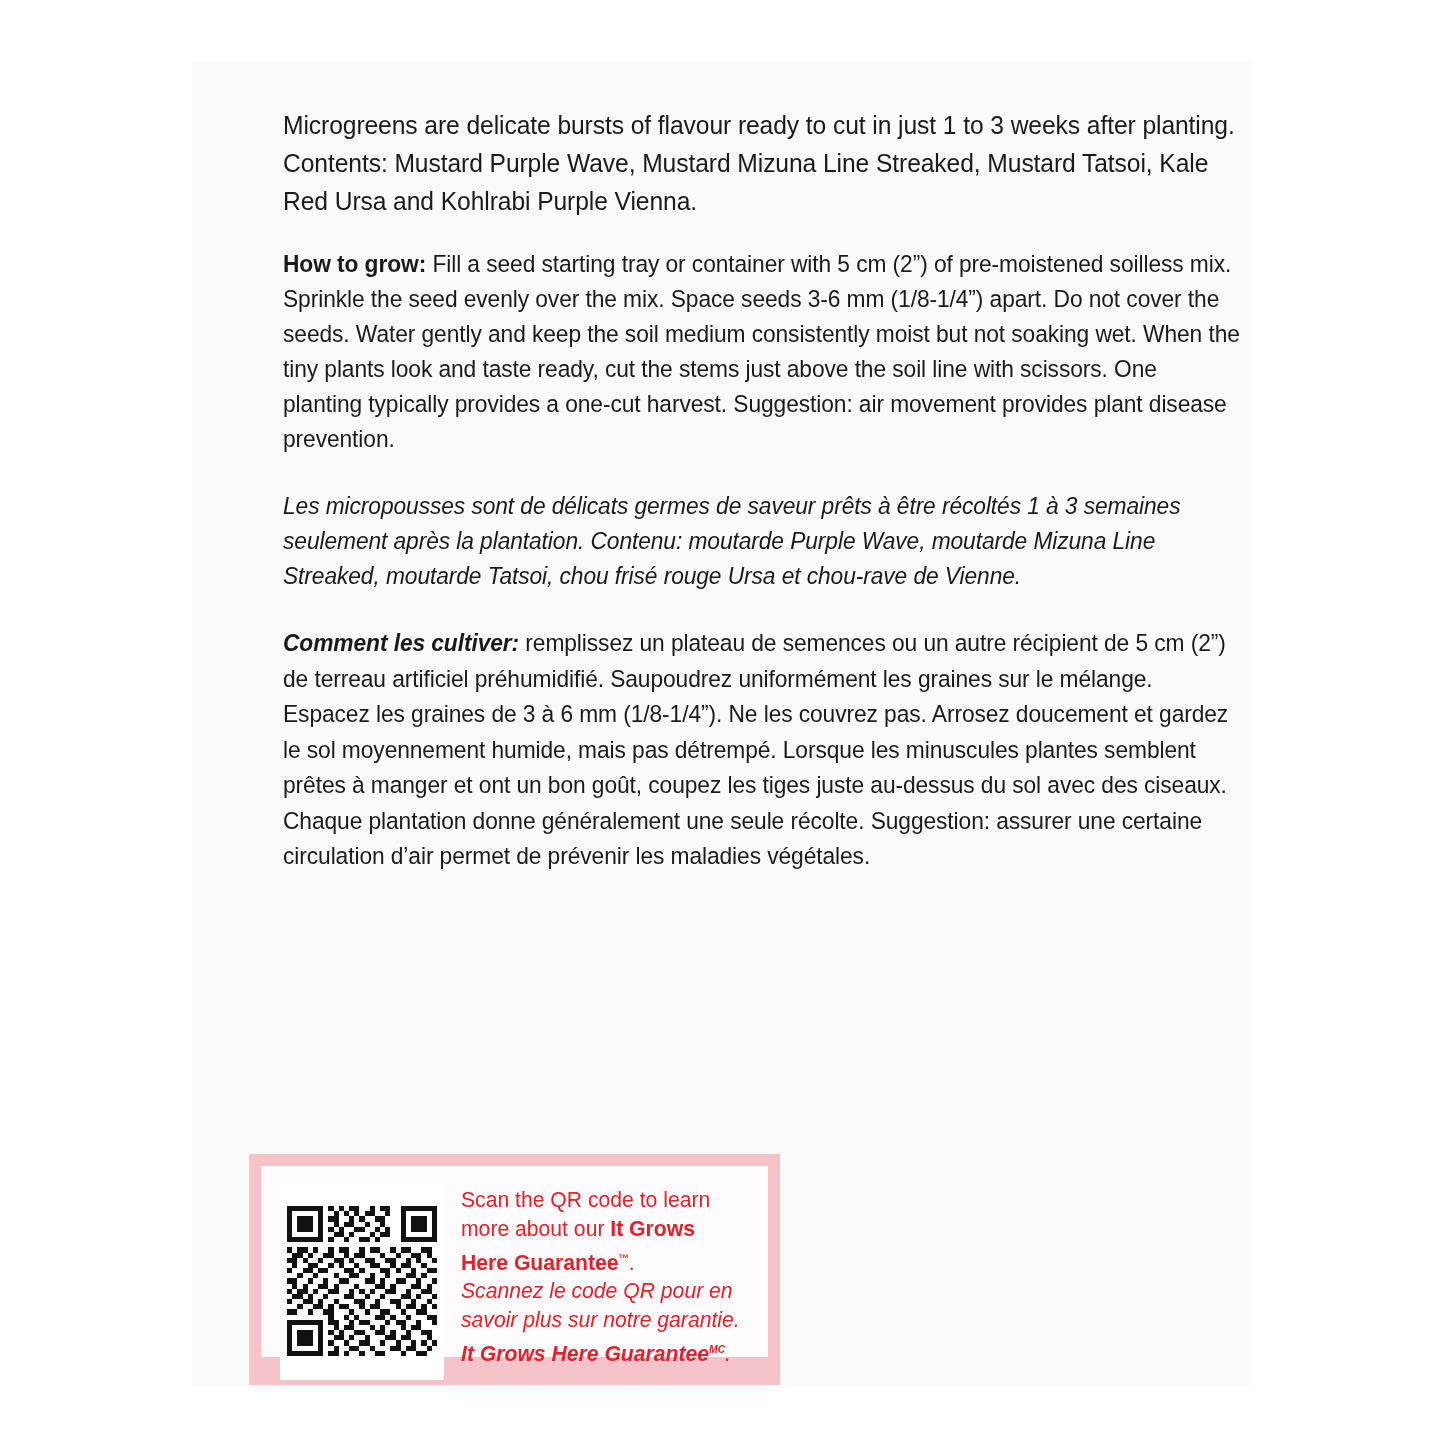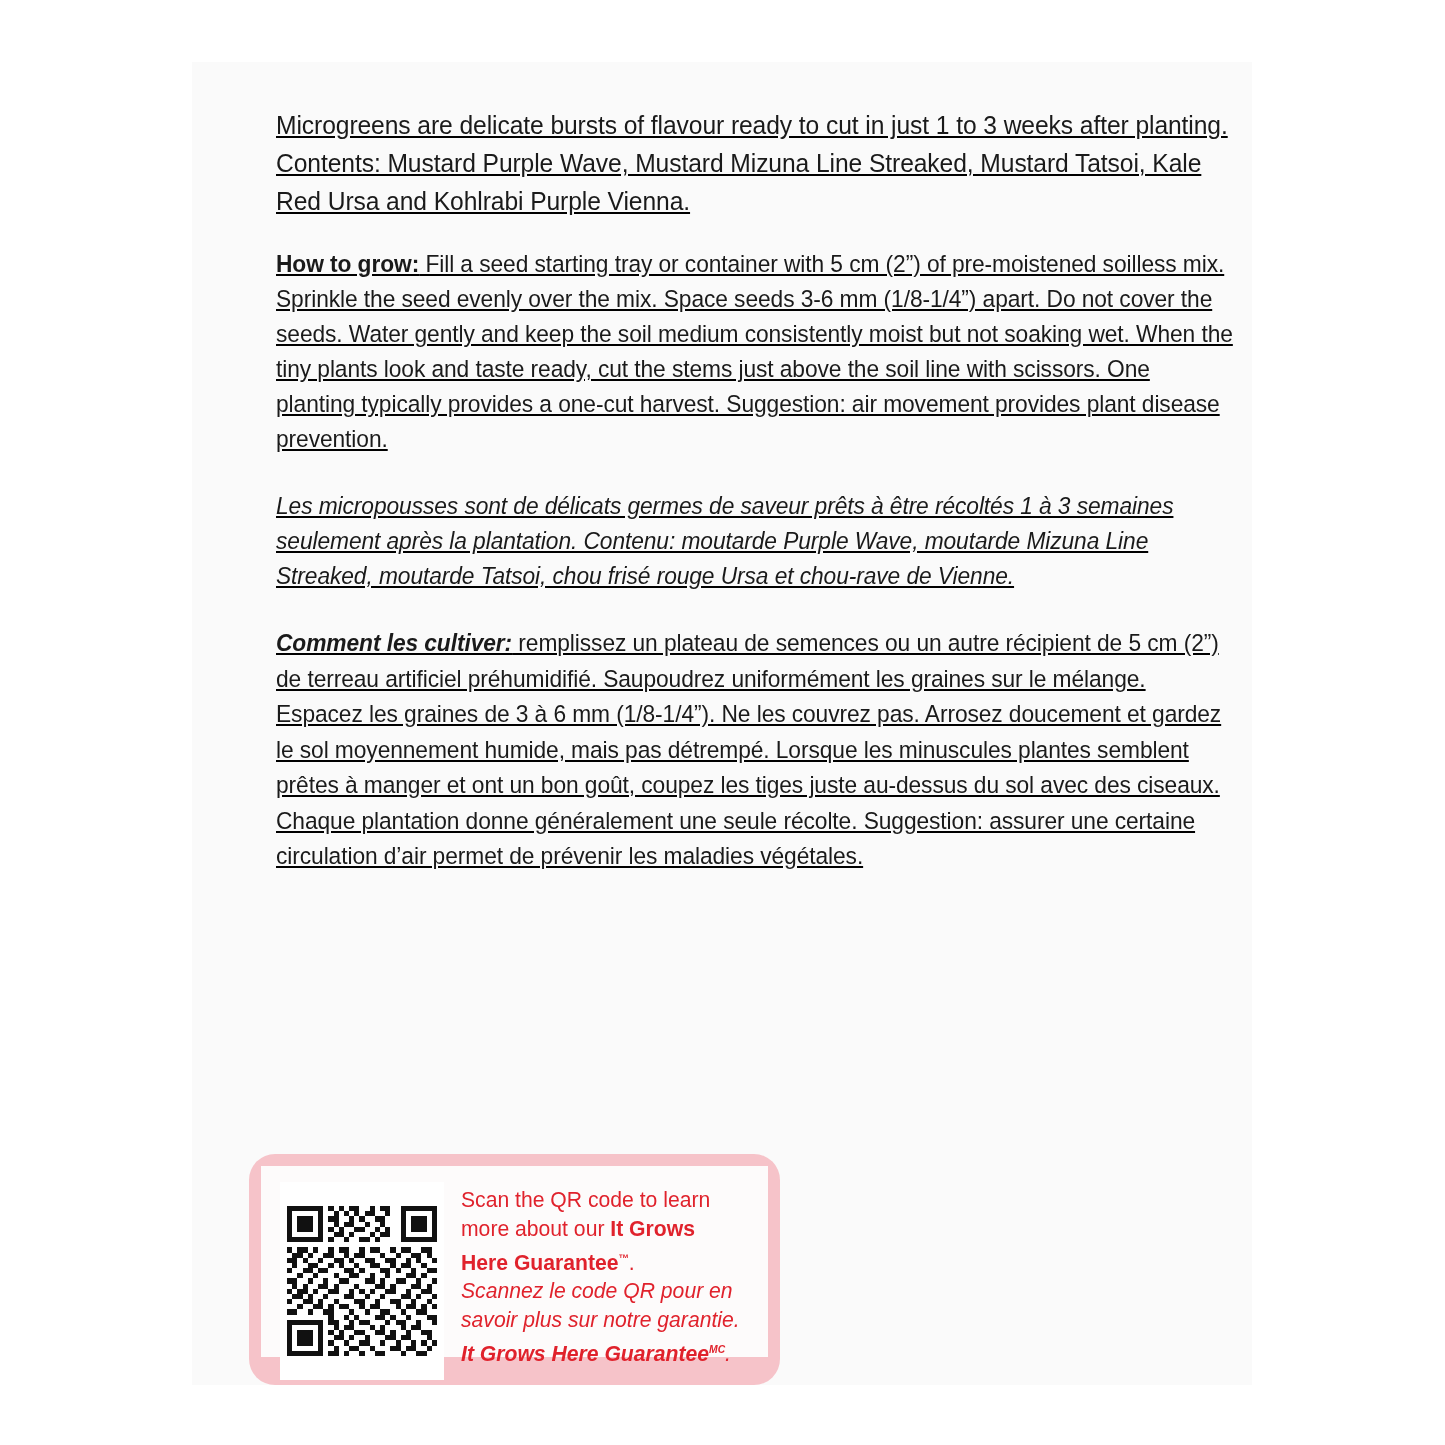--- a/index.html
+++ b/index.html
@@ -20,24 +20,23 @@
     top: 62px;
     width: 1060px;
     height: 1323px;
     background: #fafafa;
     overflow: hidden;
   }
 
   
   .text-col {
     position: absolute;
-    left: 84px;
+    left: 91px;
     top: 44px;
     width: 910px;
-    text-decoration: underline;
   }
 
   p {
     margin: 0;
     color: #1a1a1a;
     font-family: "Liberation Sans", sans-serif;
     letter-spacing: -0.1px;
   }
 
   .intro {
@@ -117,21 +116,20 @@
   }
 
   
   #qr-panel {
     position: absolute;
     left: 57px;
     top: 1092px;
     width: 531px;
     height: 231px;
     background: #f6c3c9;
-    border-radius: 26px;
   }
   #qr-panel-inner {
     position: absolute;
     left: 12px;
     top: 12px;
     right: 12px;
     bottom: 28px;
     background: #fdfbfb;
   }
 

